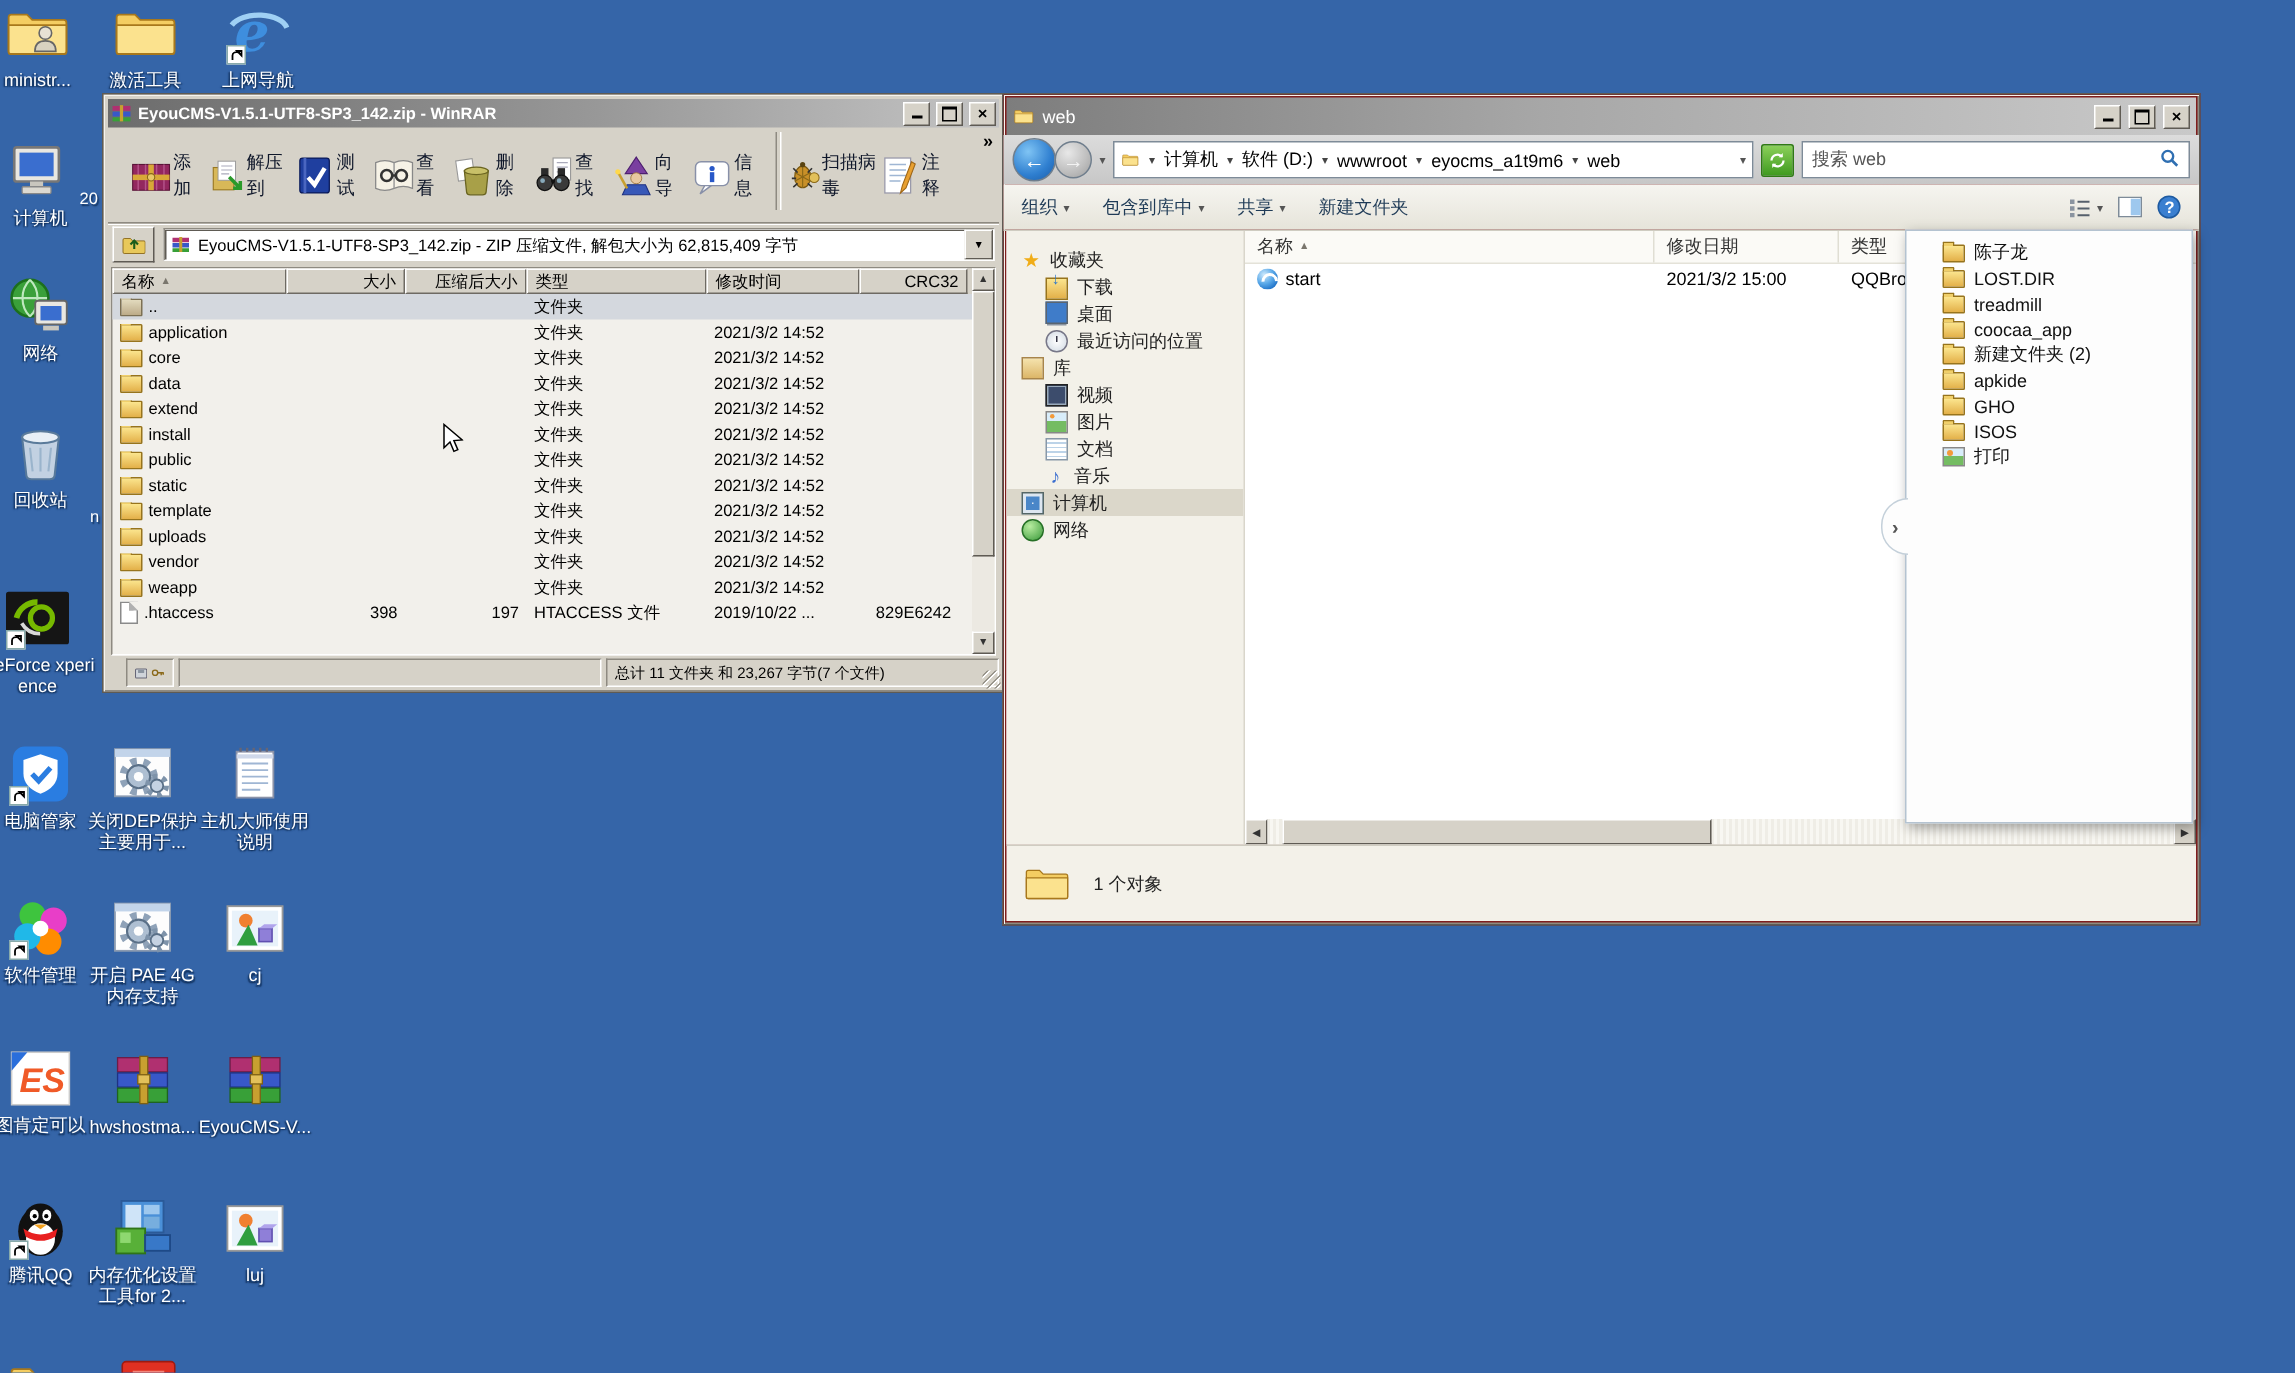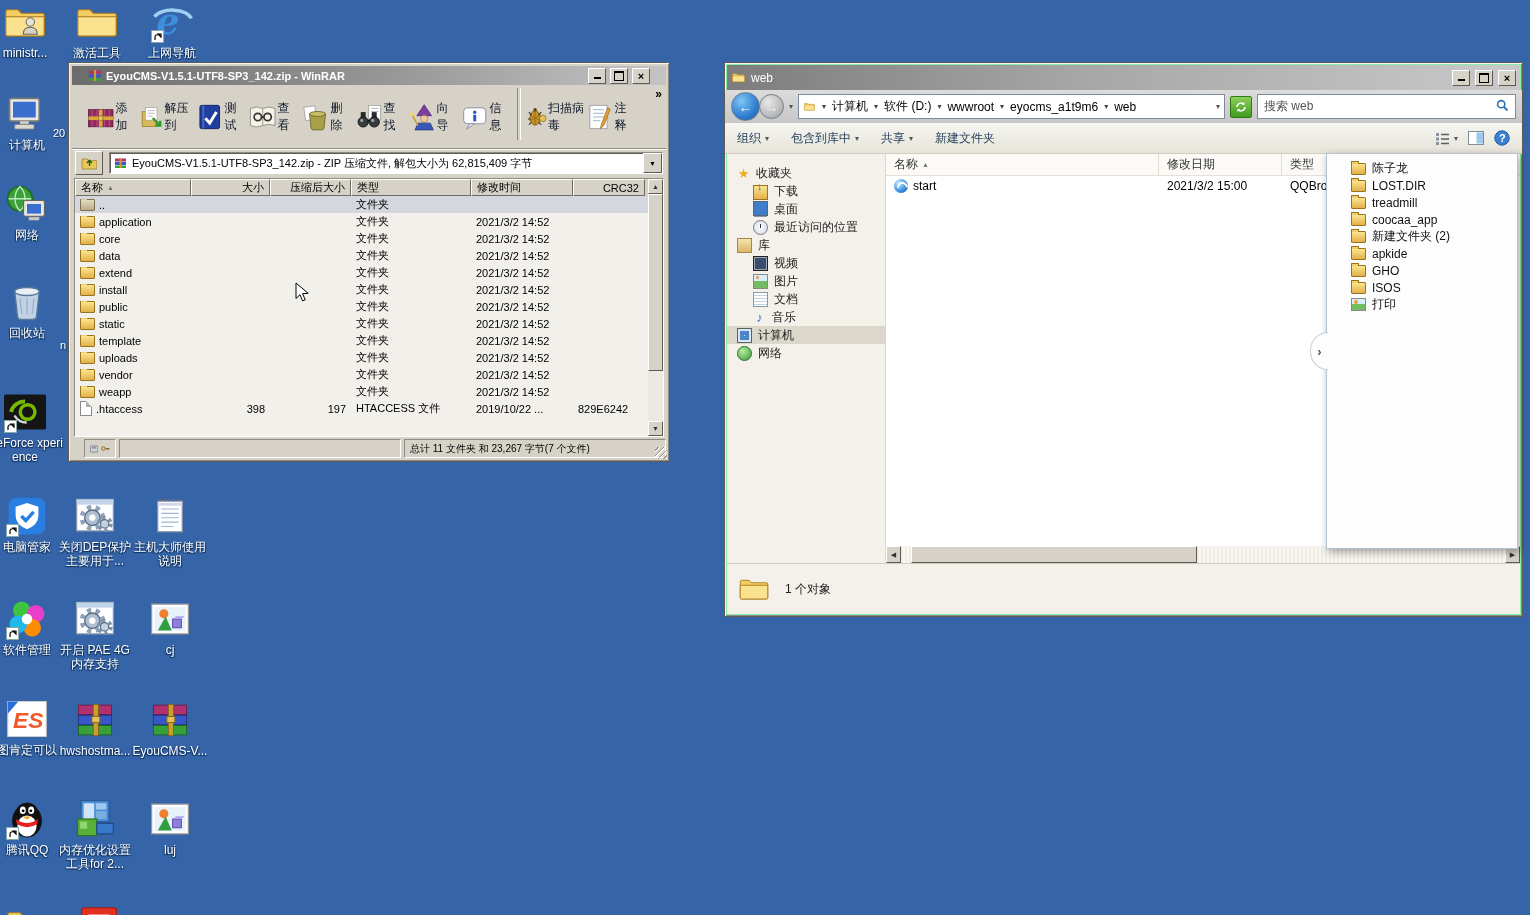--- a/index.html
+++ b/index.html
@@ -10,21 +10,21 @@
   .dicon .art{width:44px;height:44px;position:relative;display:flex;align-items:center;justify-content:center}
   .dicon .lbl{margin-top:2px;font-size:12px;line-height:14px;color:#fff;text-align:center;
               text-shadow:1px 1px 1px #10305c, -1px 1px 1px #10305c;word-break:break-all}
   .sc-badge{position:absolute;left:1px;bottom:1px;width:11px;height:11px;background:#fff;border:1px solid #8aa;display:flex;align-items:center;justify-content:center}
   .sc-badge svg{width:8px;height:8px}
   .frag{position:absolute;color:#fff;font-size:11px;z-index:1;text-shadow:1px 1px 1px #10305c}
   
   .win{position:absolute;background:#d6d2c8;border:1px solid #5f5b54;
        box-shadow:inset 1px 1px 0 #f6f4ef, inset -1px -1px 0 #8e8a81;z-index:10}
   .tbar{height:19px;margin:3px 3px 0 3px;background:linear-gradient(90deg,#6c6c6c,#989898 55%,#c4c4c4);
-        color:#fff;display:flex;align-items:center;padding:0 16px;gap:4px;font-size:11px;font-weight:bold}
+        color:#fff;display:flex;align-items:center;padding:0 2px;gap:4px;font-size:11px;font-weight:bold}
   .tbar .ttl{flex:1;white-space:nowrap;overflow:hidden}
   .wbtn{width:16px;height:14px;background:#d6d2c8;border:1px solid;border-color:#fff #5f5b54 #5f5b54 #fff;
         display:flex;align-items:center;justify-content:center;color:#000;flex:none}
   .g-min{width:7px;height:6px;border-bottom:2px solid #000;margin-top:-2px}
   .g-max{width:8px;height:7px;border:1px solid #000;border-top:2px solid #000}
   .g-cls{font-size:11px;font-weight:bold;line-height:10px}
   .sunken{background:#fff;border:1px solid;border-color:#8e8a81 #fff #fff #8e8a81;box-shadow:inset 1px 1px 0 #5f5b54}
   .grip{position:absolute;right:2px;bottom:2px;width:12px;height:12px;
         background:repeating-linear-gradient(135deg,transparent 0 2px,#9a968c 2px 3px,#fff 3px 4px)}
   
@@ -47,21 +47,21 @@
   .rhead{display:flex;height:17px;background:#d6d2c8;font-size:11px;color:#000;padding-right:15px}
   .hcell{border:1px solid;border-color:#fff #6e6a63 #6e6a63 #fff;display:flex;align-items:center;padding:0 5px;overflow:hidden;white-space:nowrap;flex:none;box-sizing:border-box}
   .hc0{width:116px}.hc1{width:79px;justify-content:flex-end}.hc2{width:81px;justify-content:flex-end}
   .hc3{width:120px}.hc4{width:102px}.hc5{width:72px;justify-content:flex-end}
   .sort{font-size:7px;color:#7a766d;margin-left:4px}
   .rrows{font-size:11px;color:#000}
   .rrow{display:flex;height:17px;align-items:center}
   .rrow.sel{background:#d4d8de}
   .cc{flex:none;box-sizing:border-box;padding:0 5px;white-space:nowrap;overflow:hidden;display:flex;align-items:center;gap:4px}
   .c0{width:116px}.c1{width:79px;justify-content:flex-end}.c2{width:81px;justify-content:flex-end}
-  .c3{width:120px}.c4{width:102px}.c5{width:72px;justify-content:flex-start}
+  .c3{width:120px}.c4{width:102px}.c5{width:72px;justify-content:center}
   .vsb{position:absolute;right:0;top:0;bottom:0;width:15px;background:#ece9e2;display:flex;flex-direction:column}
   .sbtn{width:15px;height:15px;background:#d6d2c8;border:1px solid;border-color:#fff #5f5b54 #5f5b54 #fff;
         display:flex;align-items:center;justify-content:center;font-size:7px;color:#333;flex:none;box-sizing:border-box}
   .vtrack{flex:1;position:relative}
   .vthumb{position:absolute;left:0;top:0;width:15px;height:78%;background:#d6d2c8;border:1px solid;border-color:#fff #5f5b54 #5f5b54 #fff;box-sizing:border-box}
   .r-status{position:absolute;left:15px;right:3px;bottom:3px;height:19px;display:flex;gap:3px;font-size:10px}
   .scell{border:1px solid;border-color:#8e8a81 #fff #fff #8e8a81;display:flex;align-items:center;padding:0 5px;box-sizing:border-box}
   
   .e-title{height:25px;margin:2px 2px 0 2px;background:linear-gradient(90deg,#7d7d7d,#a7a7a7 45%,#c9c9c9);
            display:flex;align-items:center;gap:5px;padding:0 4px;color:#fff;font-size:12px}
@@ -863,21 +863,21 @@
           <circle cx="3.5" cy="4.5" r="2.6" fill="none" stroke="#8a6818" stroke-width="1.4"></circle>
           <path d="M6 4.5h6M9.5 4.5v2.5M11.5 4.5v2" stroke="#8a6818" stroke-width="1.4"></path>
         </svg>
     </span>
     <span class="scell" style="flex:1"></span>
     <span class="scell" style="width:262px">总计 11 文件夹 和 23,267 字节(7 个文件)</span>
   </div>
   <div class="grip"></div>
 </div>
 
-<div class="win" style="left:724px;top:62px;width:797px;height:553px;background:#86efac">
+<div class="win" style="left:668px;top:62px;width:797px;height:553px;background:#7f1d1d">
   <div class="e-title">
     <svg width="15" height="13" viewBox="0 0 24 24">
         <path d="M1 6q0-1 1-1h6l2 2h12q1 0 1 1v11q0 1-1 1H2q-1 0-1-1z" fill="#f4cd62" stroke="#a8781c" stroke-width=".7"></path>
         <path d="M1 9h22v10q0 1-1 1H2q-1 0-1-1z" fill="#fbe28e" stroke="#a8781c" stroke-width=".7"></path>
       </svg>
     <span class="ttl" style="flex:1">web</span>
     <span class="wbtn">
         <span class="g-min"></span>
       </span>
     <span class="wbtn">

